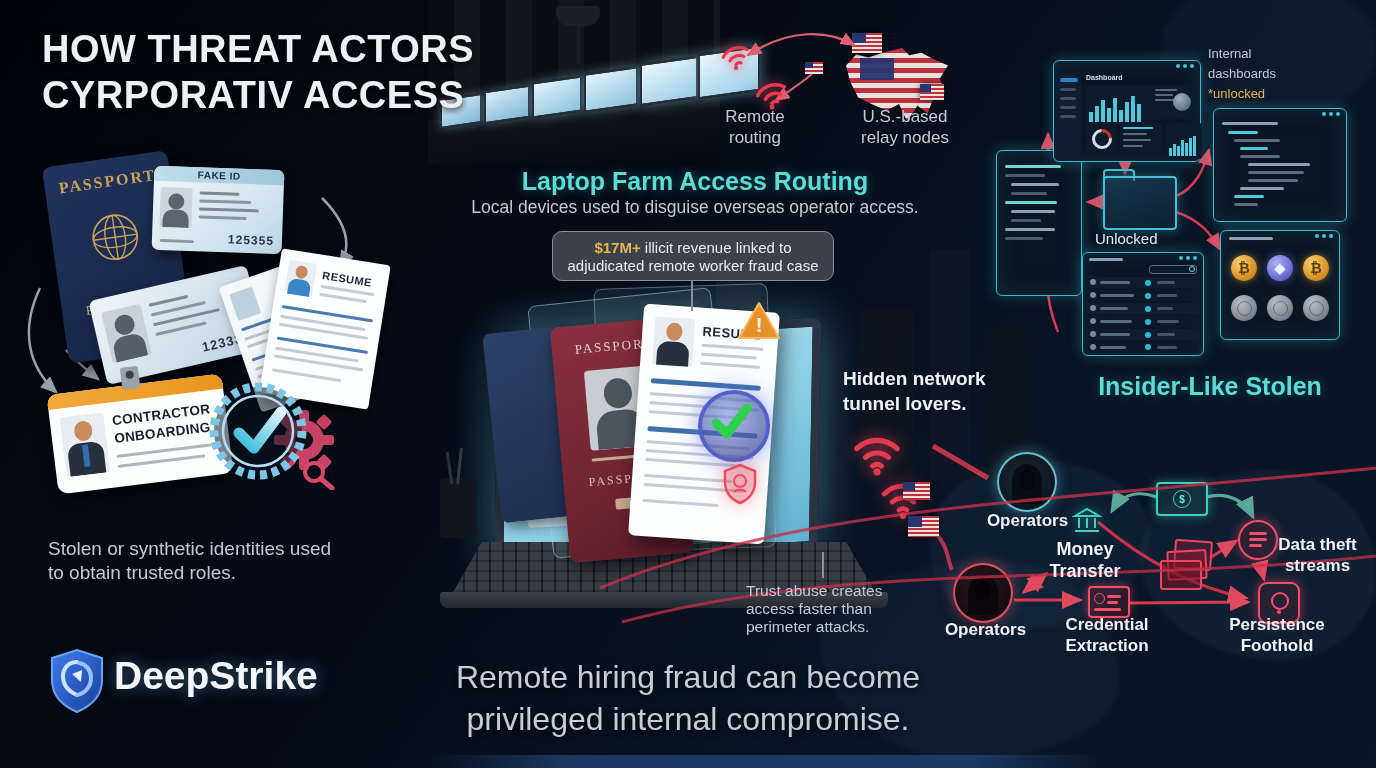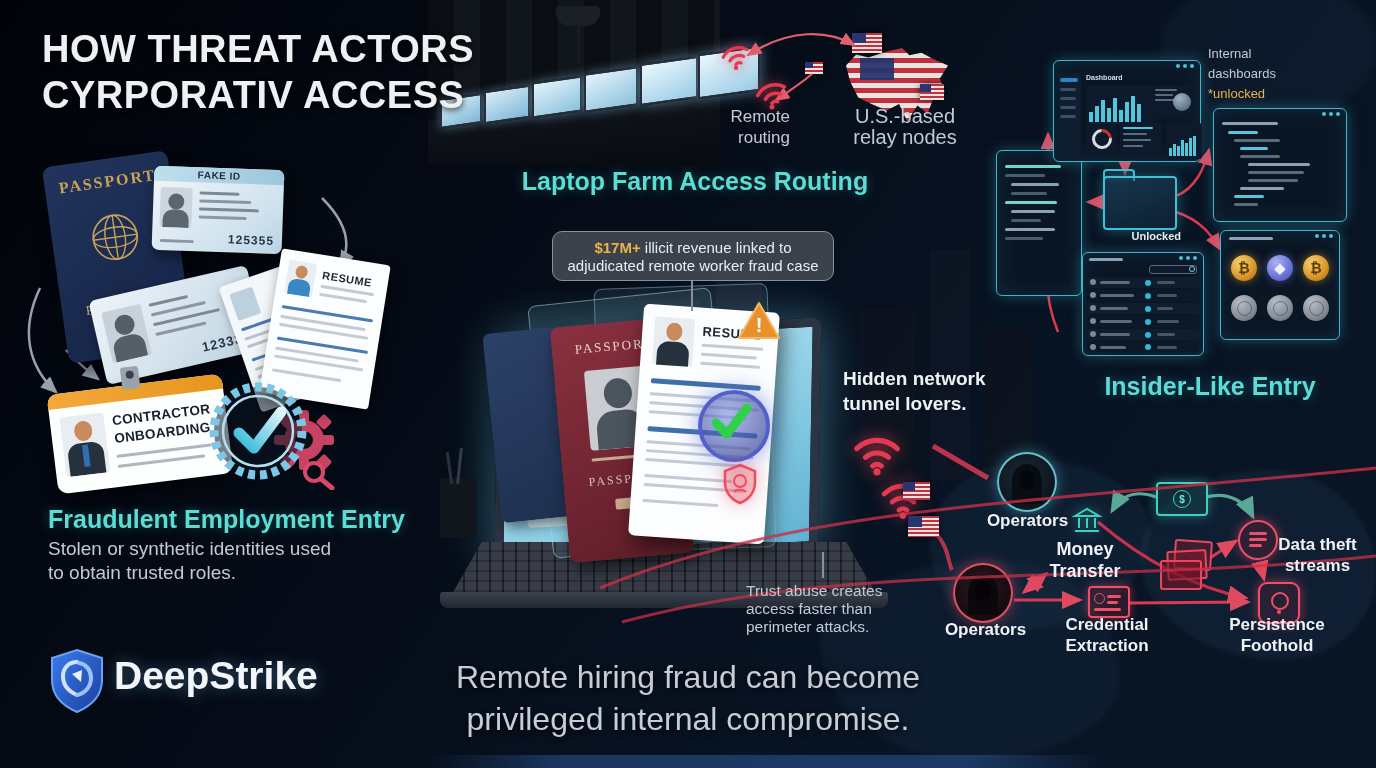--- a/index.html
+++ b/index.html
@@ -418,21 +418,21 @@
     <div class="tline" style="margin:5px 0 0 34px;width:50px;background:#5a6b7c;"></div>
     <div class="tline" style="margin:5px 0 0 26px;width:44px;background:#8aa0b4;"></div>
     <div class="tline" style="margin:5px 0 0 20px;width:30px;background:#4fc8dc;"></div>
     <div class="tline" style="margin:5px 0 0 20px;width:24px;background:#5a6b7c;"></div>
   </div>
 
   <div class="abs" style="left:1103px;top:176px;width:70px;height:50px;z-index:5;">
     <div style="position:absolute;left:0;top:-7px;width:28px;height:10px;border:2px solid #3fc0d4;border-bottom:none;border-radius:4px 4px 0 0;background:rgba(20,50,70,.4);"></div>
     <div style="position:absolute;left:0;top:0;width:100%;height:100%;border:2px solid #3fc0d4;border-radius:4px;background:linear-gradient(160deg,rgba(40,90,120,.5),rgba(15,40,60,.6));box-shadow:0 0 14px rgba(64,190,210,.45);"></div>
   </div>
-  <div class="abs" style="left:1095px;top:230px;width:86px;text-align:right;color:#e6edf2;font-size:11px;font-weight:bold;z-index:6;">Unlocked</div>
+  <div class="abs" style="left:1095px;top:230px;width:86px;text-align:left;color:#e6edf2;font-size:15px;font-weight:normal;z-index:6;">Unlocked</div>
 
   <div class="abs win" style="left:1082px;top:252px;width:120px;height:102px;z-index:5;">
     <div class="dots">
         <i></i>
         <i></i>
         <i></i>
       </div>
     <div class="tline" style="margin:5px 0 0 6px;width:34px;background:#8aa0b4;"></div>
     <div style="position:absolute;right:6px;top:12px;width:46px;height:7px;border:1px solid #5a6b7c;border-radius:3px;background:#0d1a2b;"></div>
     <div class="abs" style="right:8px;top:13px;width:4px;height:4px;border:1px solid #7fd4e2;border-radius:50%;"></div>
@@ -535,59 +535,59 @@
     <b style="position:absolute;left:9px;top:22px;width:13px;height:2.5px;background:#ef5068;border-radius:2px;"></b>
   </div>
   <div class="abs" style="left:1258px;top:582px;width:38px;height:38px;border:2px solid #ef5068;border-radius:9px;background:rgba(220,50,70,.12);box-shadow:0 0 12px rgba(235,70,95,.6);z-index:5;">
     <i style="position:absolute;left:11px;top:8px;width:14px;height:14px;border:2px solid #ef5068;border-radius:50%;"></i>
     <b style="position:absolute;left:17px;top:26px;width:4px;height:4px;background:#ef5068;border-radius:50%;"></b>
   </div>
 
   <div class="abs" style="left:42px;top:28px;font-size:38px;font-weight:800;color:#edf1f4;letter-spacing:.5px;z-index:9;text-shadow:0 2px 6px rgba(0,0,0,.8);">HOW THREAT ACTORS</div>
   <div class="abs" style="left:42px;top:74px;font-size:38px;font-weight:800;color:#edf1f4;letter-spacing:.5px;z-index:9;text-shadow:0 2px 6px rgba(0,0,0,.8);">CYRPORATIV ACCESS</div>
 
-  <div class="abs txt" style="left:690px;top:106px;width:100px;text-align:right;font-size:17px;line-height:21px;z-index:9;">
+  <div class="abs txt" style="left:705px;top:106px;width:100px;text-align:center;font-size:17px;line-height:21px;z-index:9;">
     <span>Remote</span><br>
     <span>routing</span>
   </div>
-  <div class="abs txt" style="left:845px;top:106px;width:120px;text-align:center;font-size:20px;line-height:21px;z-index:9;">
+  <div class="abs txt" style="left:845px;top:106px;width:120px;text-align:center;font-size:17px;line-height:21px;z-index:9;">
     <span>U.S.-based</span><br>
     <span>relay nodes</span>
   </div>
 
   <div class="abs h-cyan" style="left:455px;top:167px;width:480px;text-align:center;font-size:25px;z-index:9;text-shadow:0 0 12px rgba(60,210,200,.35);">Laptop Farm Access Routing</div>
+  <div class="abs txt" style="left:425px;top:197px;width:540px;text-align:center;font-size:17.5px;z-index:9;">Local devices used to disguise overseas operator access.</div>
 
   <div class="abs" style="left:552px;top:231px;width:282px;height:50px;background:rgba(66,72,82,.9);border:1.5px solid #8a9099;border-radius:10px;z-index:9;text-align:center;font-size:15px;color:#e9edf2;padding-top:7px;box-sizing:border-box;line-height:18px;">
     <span style="color:#e7b54a;font-weight:bold;">$17M+</span><span> illicit revenue linked to</span><br>
     <span>adjudicated remote worker fraud case</span>
   </div>
   <div class="abs" style="left:691px;top:281px;width:2px;height:30px;background:#8a9099;z-index:9;"></div>
 
-  <div class="abs h-cyan" style="left:48px;top:505px;font-size:25px;z-index:9;text-shadow:0 0 12px rgba(60,210,200,.35);">Fraudulent Employment Entry</div>
   <div class="abs txt" style="left:48px;top:538px;font-size:19px;z-index:9;">Stolen or synthetic identities used</div>
   <div class="abs txt" style="left:48px;top:562px;font-size:19px;z-index:9;">to obtain trusted roles.</div>
 
   <div class="abs" style="left:843px;top:366px;font-size:19px;font-weight:600;color:#eef2f5;line-height:25px;z-index:9;">
     <span>Hidden network</span><br>
     <span>tunnel lovers.</span>
   </div>
   <div class="abs" style="left:822px;top:552px;width:1.5px;height:26px;background:#8a919a;z-index:9;"></div>
   <div class="abs txt" style="left:746px;top:582px;font-size:15.5px;line-height:18px;z-index:9;">
     <span>Trust abuse creates</span><br>
     <span>access faster than</span><br>
     <span>perimeter attacks.</span>
   </div>
 
   <div class="abs txt" style="left:1208px;top:44px;font-size:13px;line-height:20px;z-index:9;">
     <span>Internal</span><br>
     <span>dashboards</span><br>
     <span style="color:#e7b54a;">*unlocked</span>
   </div>
 
-  <div class="abs h-cyan" style="left:1045px;top:372px;width:330px;text-align:center;font-size:25px;z-index:9;text-shadow:0 0 12px rgba(60,210,200,.35);">Insider-Like Entry</div>
+  <div class="abs h-cyan" style="left:1045px;top:372px;width:330px;text-align:center;font-size:25px;z-index:9;text-shadow:0 0 12px rgba(60,210,200,.35);">Insider-Like Stolen</div>
 
   <div class="abs" style="left:980px;top:511px;width:95px;text-align:center;color:#eef2f6;font-size:17px;font-weight:600;z-index:9;">Operators</div>
   <div class="abs" style="left:1035px;top:538px;width:100px;text-align:center;color:#eef2f6;font-size:18px;font-weight:600;line-height:22px;z-index:9;">
     <span>Money</span><br>
     <span>Transfer</span>
   </div>
   <div class="abs" style="left:938px;top:620px;width:95px;text-align:center;color:#eef2f6;font-size:17px;font-weight:600;z-index:9;">Operators</div>
   <div class="abs" style="left:1048px;top:614px;width:118px;text-align:center;color:#eef2f6;font-size:17px;font-weight:600;line-height:21px;z-index:9;">
     <span>Credential</span><br>
     <span>Extraction</span>

